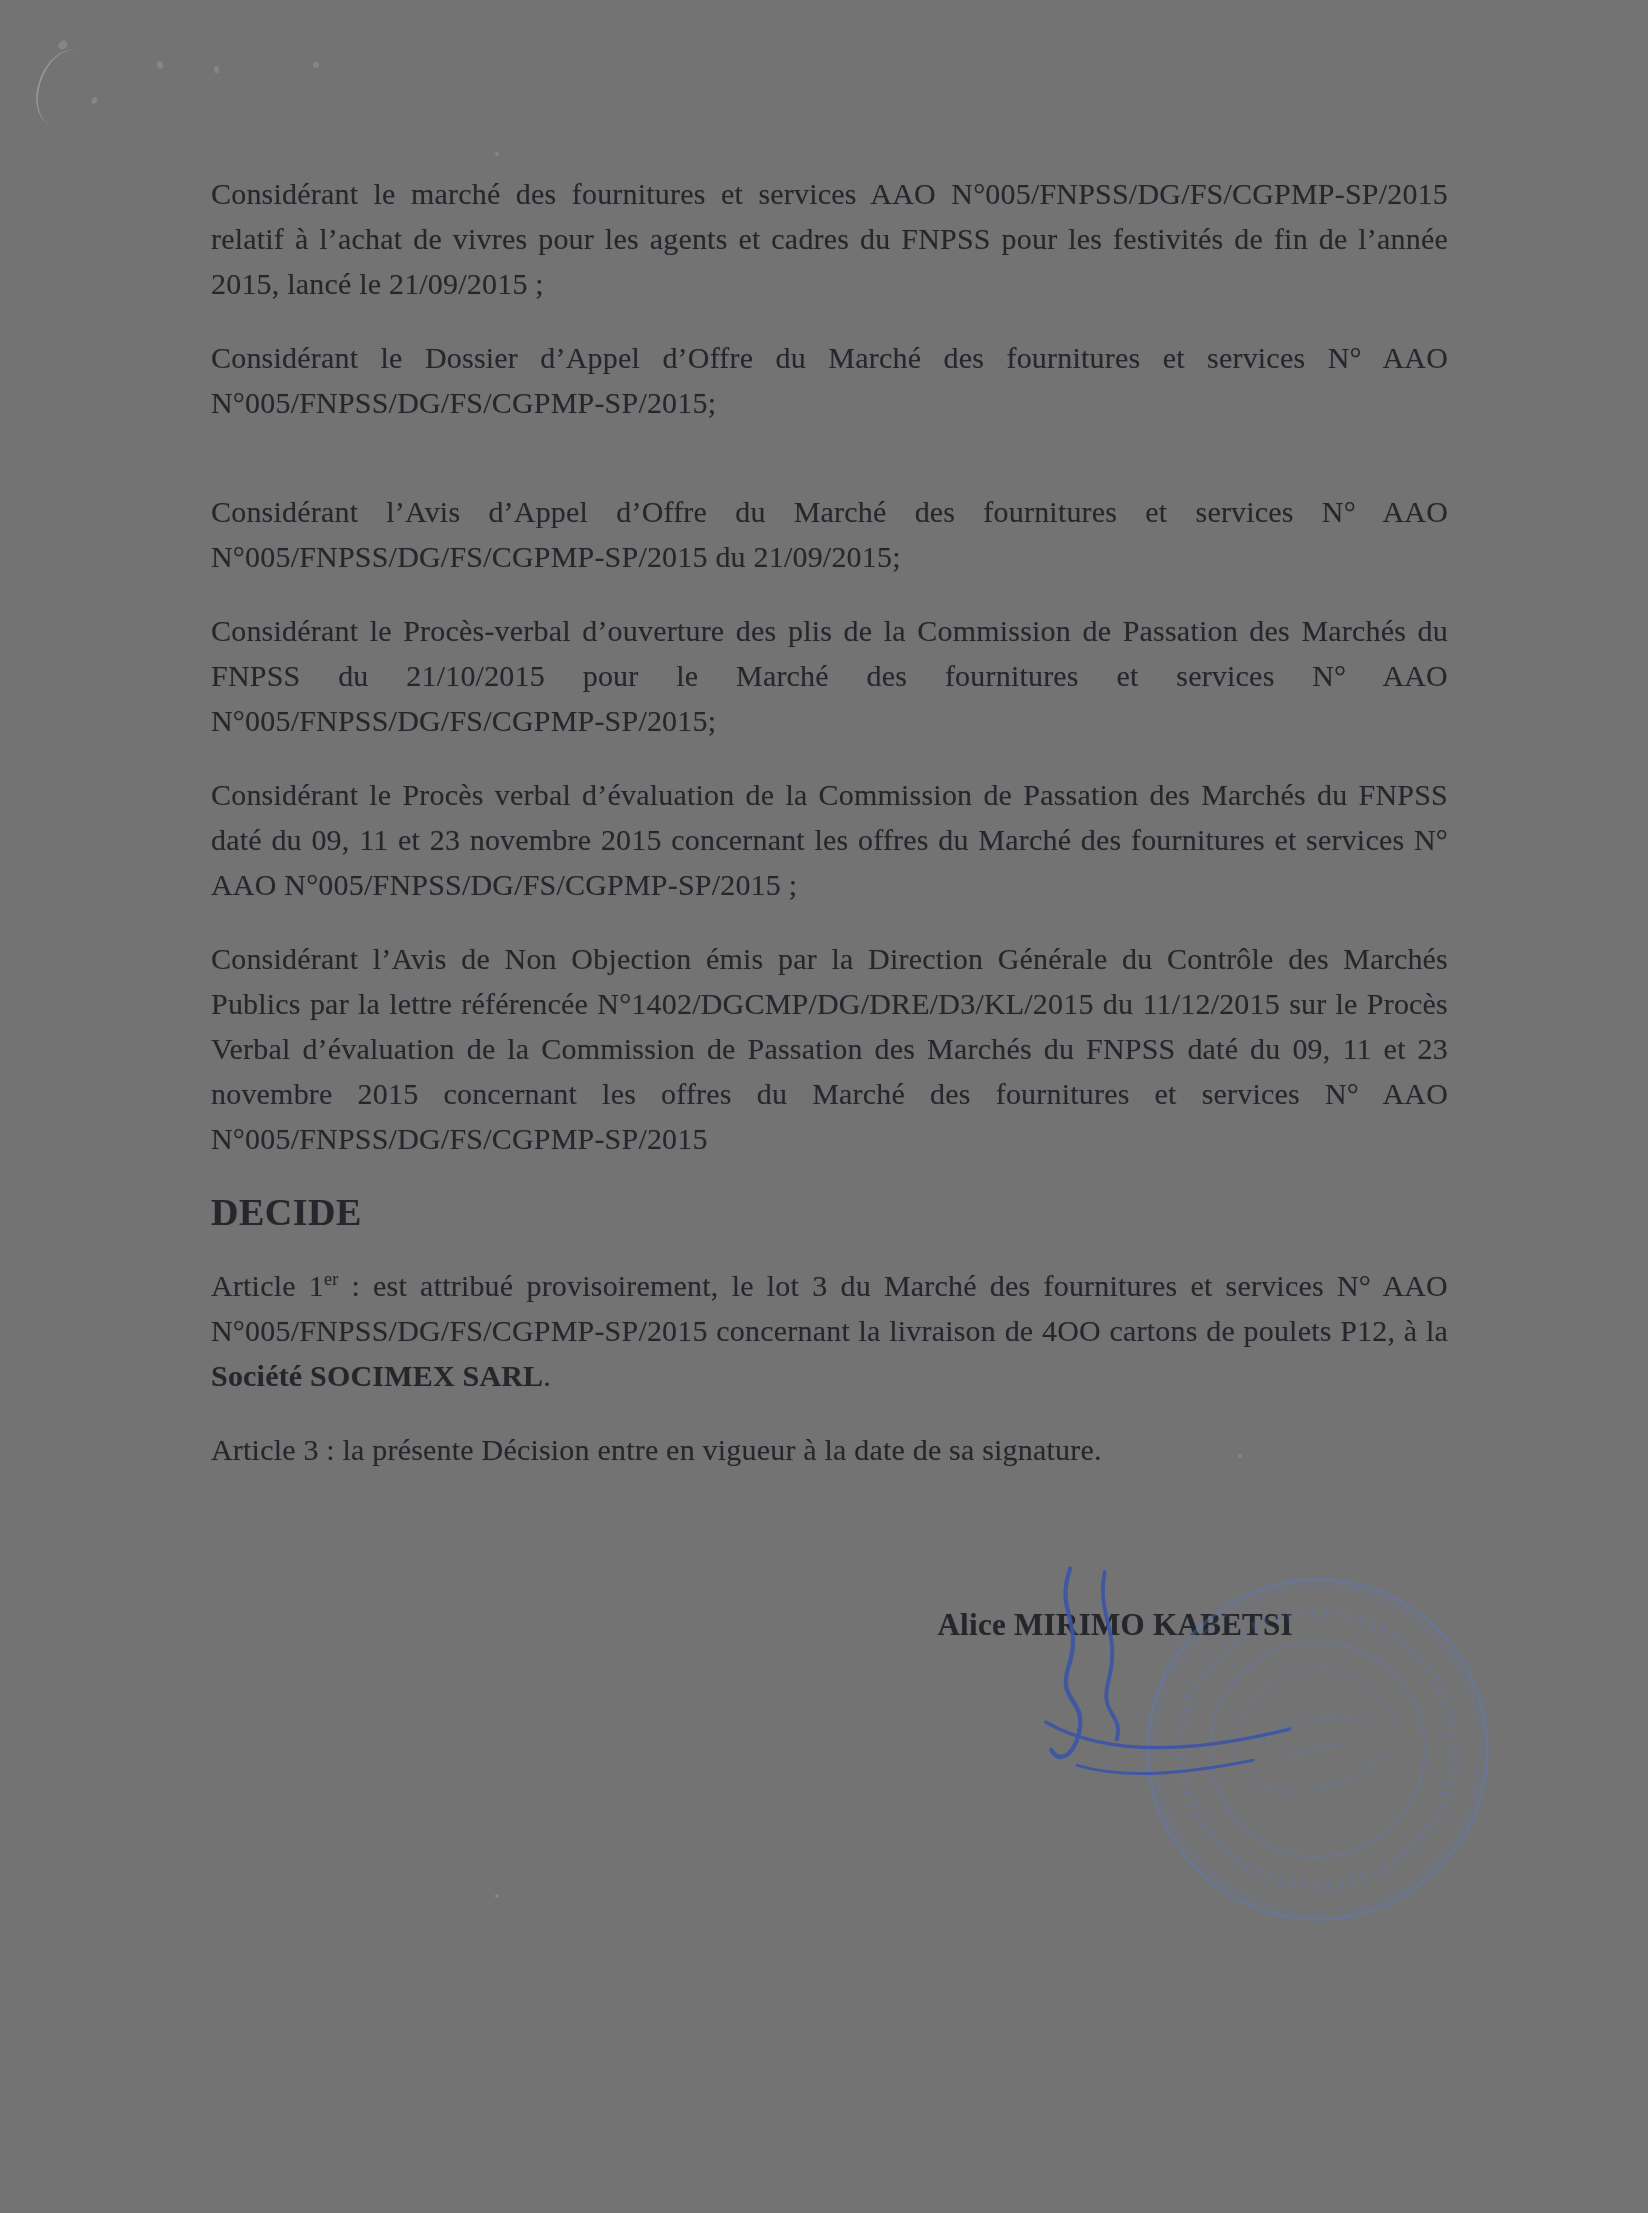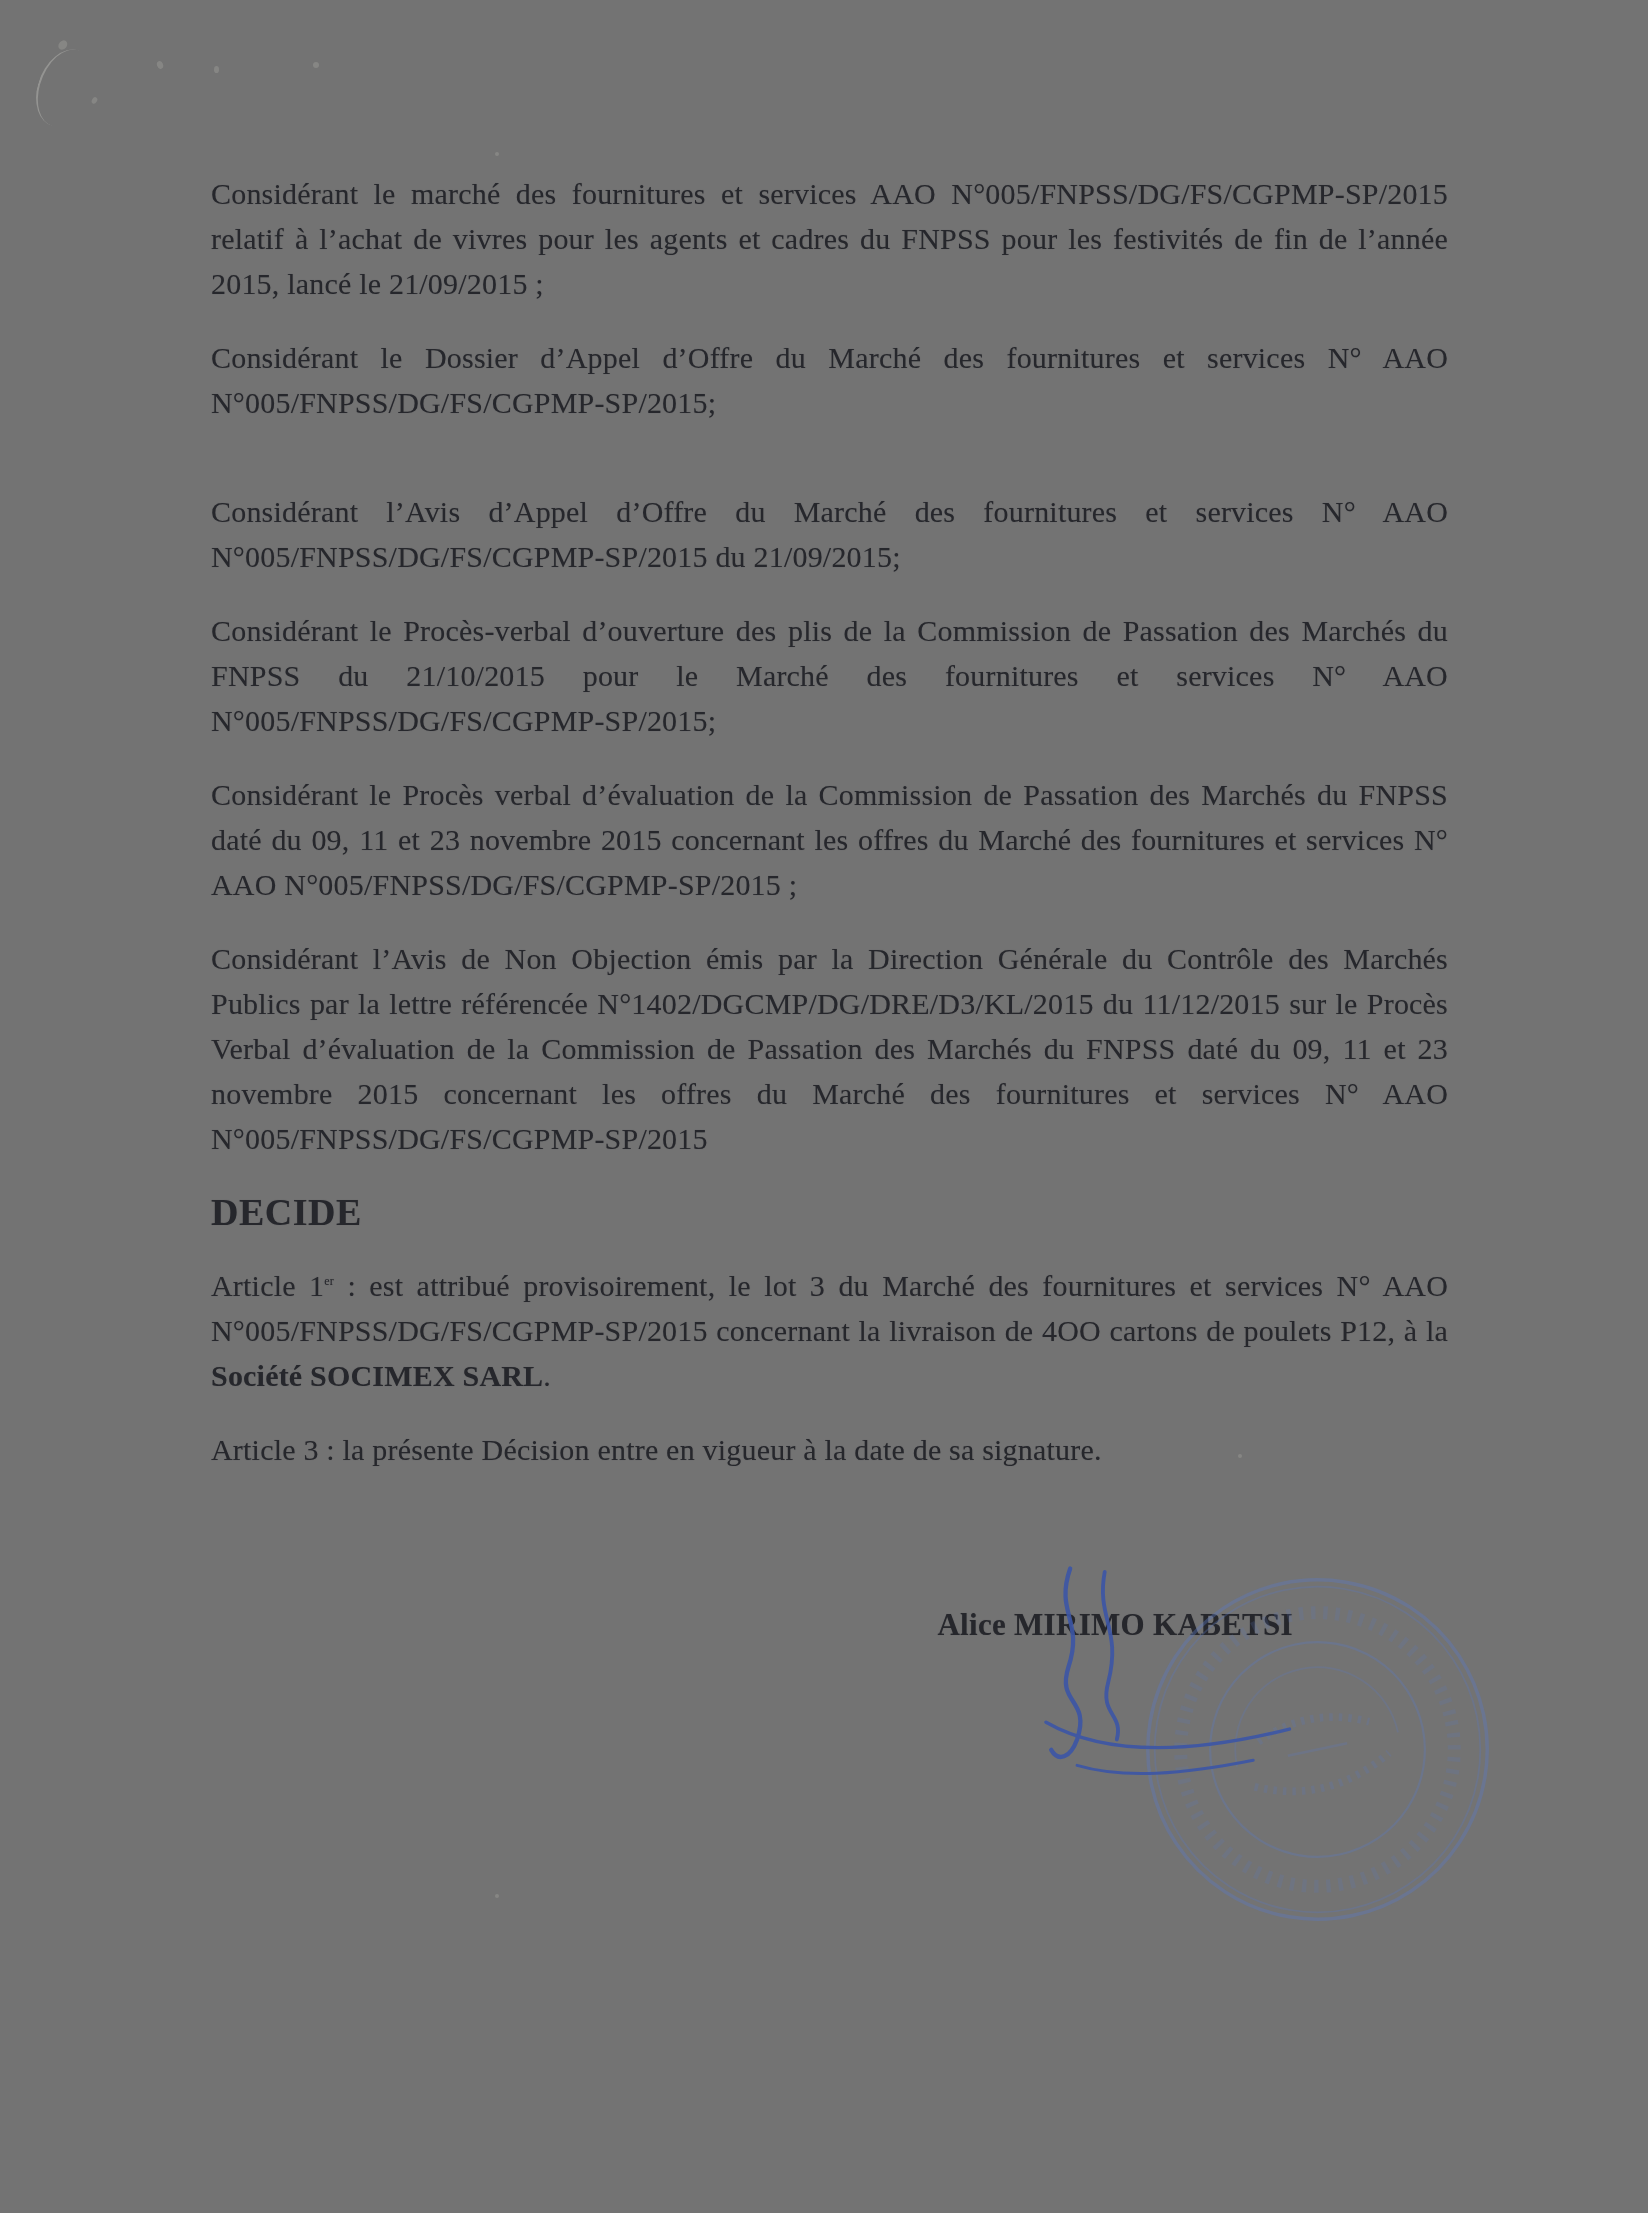--- a/index.html
+++ b/index.html
@@ -31,21 +31,21 @@
   }
   .para.gap-large { margin-bottom:64px; }
   .decide {
     font-size:38px;
     font-weight:bold;
     letter-spacing:0.5px;
     margin:5.2px 0 29px 0;
     text-shadow:0 0 0.9px rgba(40,40,48,0.3);
   }
   .article sup {
-    font-size:12px;
+    font-size:18px;
     vertical-align:super;
     line-height:0;
   }
   .signature-block {
     position:absolute;
     left:809px; top:1607px;
     width:484px;
     text-align:right;
   }
   .sig-name {

